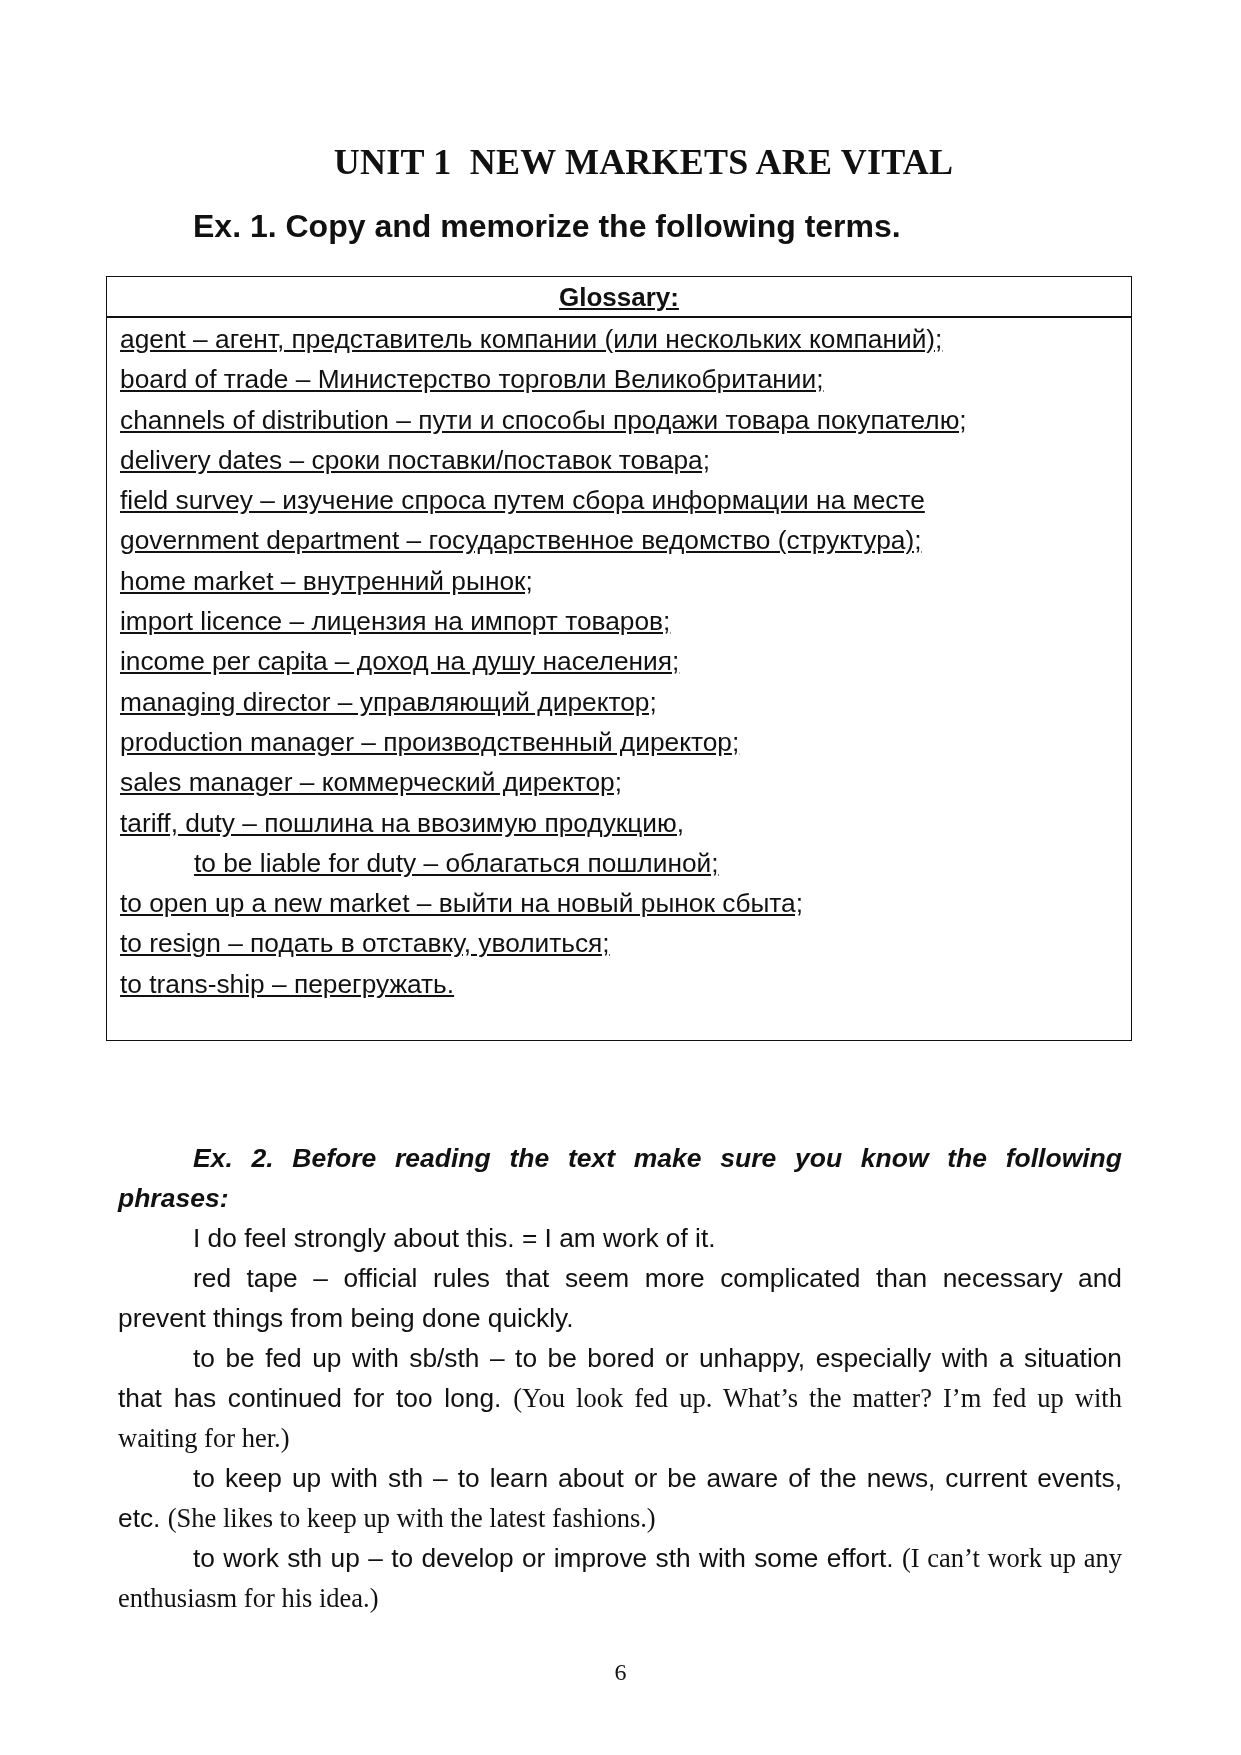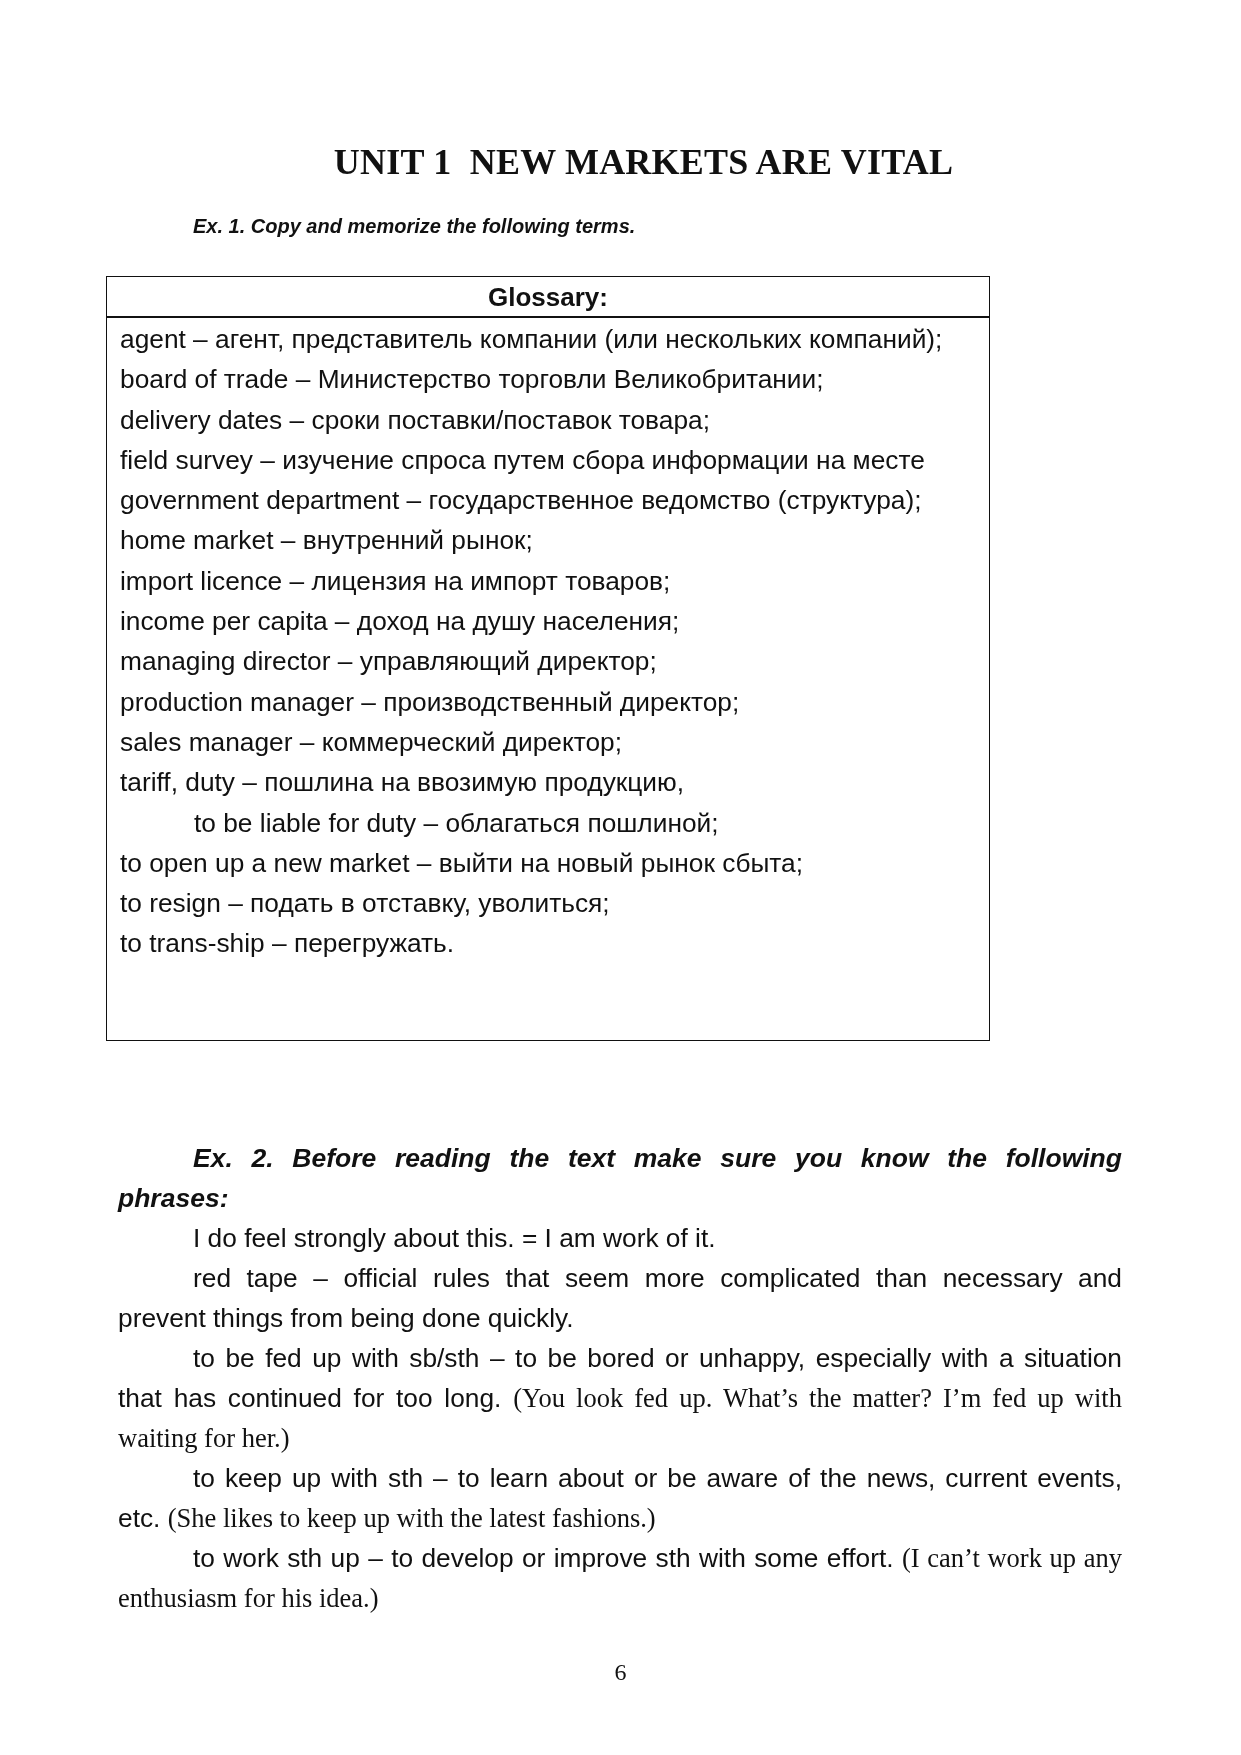--- a/index.html
+++ b/index.html
@@ -25,36 +25,36 @@
     font-weight: bold;
     font-size: 36px;
     line-height: 44px;
     letter-spacing: 0.2px;
     white-space: pre;
     margin-left: 23px;
   }
   .ex-heading {
     position: absolute;
     font-weight: bold;
-    font-style: italic;
-    font-size: 20px;
+    font-size: 32px;
     line-height: 40px;
   }
   .ex1 {
     left: 193px;
     top: 206px;
   }
   .glossary {
     position: absolute;
     left: 106px;
     top: 276px;
-    width: 884px;
+    width: 1026px;
     height: 765px;
     border: 1.5px solid #111111;
     box-sizing: border-box;
+    text-decoration: underline;
   }
   .glossary-header {
     height: 41px;
     border-bottom: 2.5px solid #111111;
     text-align: center;
     font-weight: bold;
     font-size: 26px;
     line-height: 40px;
     box-sizing: border-box;
   }
@@ -118,20 +118,21 @@
 
 <h1 class="page-title">UNIT 1  NEW MARKETS ARE VITAL</h1>
 
 <div class="ex-heading ex1">Ex. 1. Copy and memorize the following terms.</div>
 
 <div class="glossary">
   <div class="glossary-header">Glossary:</div>
   <ul class="glossary-list">
     <li class="glossary-item">agent – агент, представитель компании (или нескольких компаний);</li>
     <li class="glossary-item">board of тrade – Министерство торговли Великобритании;</li>
+    <li class="glossary-item">channels of distribution – пути и способы продажи товара покупателю;</li>
     <li class="glossary-item">delivery dates – сроки поставки/поставок товара;</li>
     <li class="glossary-item">field survey – изучение спроса путем сбора информации на месте</li>
     <li class="glossary-item">government department – государственное ведомство (структура);</li>
     <li class="glossary-item">home market – внутренний рынок;</li>
     <li class="glossary-item">import licence – лицензия на импорт товаров;</li>
     <li class="glossary-item">income per capita – доход на душу населения;</li>
     <li class="glossary-item">managing director – управляющий директор;</li>
     <li class="glossary-item">production manager – производственный директор;</li>
     <li class="glossary-item">sales manager – коммерческий директор;</li>
     <li class="glossary-item">tariff, duty – пошлина на ввозимую продукцию,</li>

